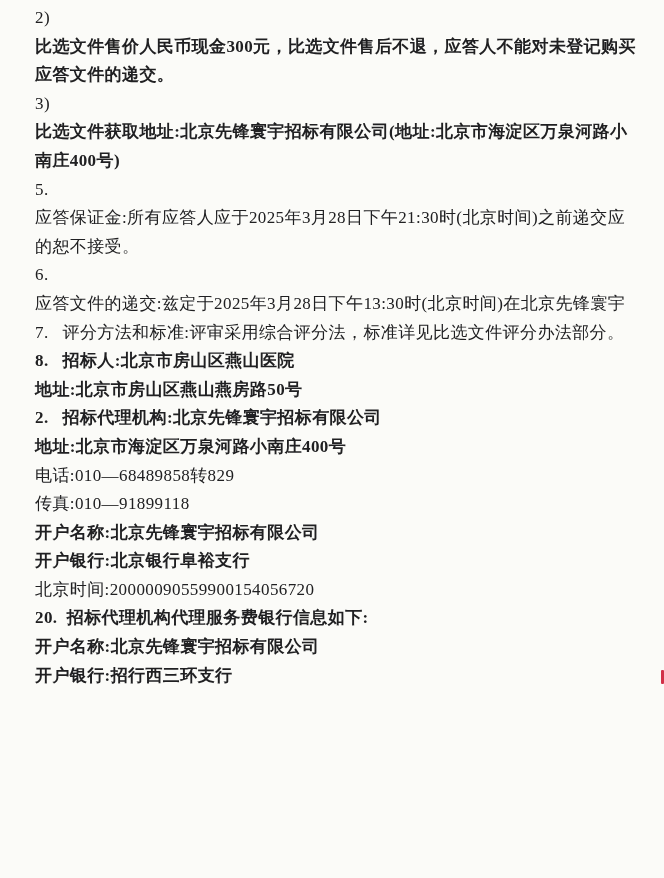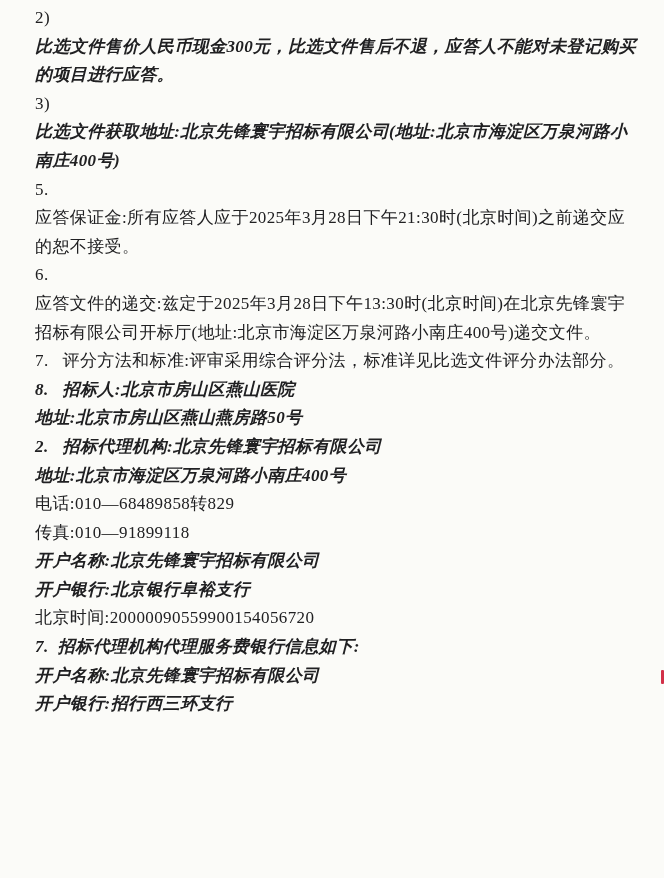--- a/index.html
+++ b/index.html
@@ -24,56 +24,55 @@
   }
   .line {
     height: 28.6px;
     line-height: 28.6px;
     font-size: 17px;
     color: #202022;
     white-space: pre;
     letter-spacing: 0.4px;
   }
   .seg { font-weight: 400; }
-  .seg.bold { font-weight: 700; font-style: italic; }
+  .seg.bold { font-weight: 700; }
   .red-mark {
     position: absolute;
     right: 0;
     top: 670px;
     width: 3px;
     height: 14px;
     border-radius: 1px;
     background: #d23048;
   }
 </style>
 </head>
 <body>
 
 <div class="page" style="background: rgb(251, 251, 248);">
   <div class="doc" style="color: rgb(32, 32, 34);">
       <div class="line"><span class="seg">2)</span></div>
       <div class="line"><span class="seg bold">比选文件售价人民币现金300元，比选文件售后不退，应答人不能对未登记购买</span></div>
-      <div class="line"><span class="seg bold">的项目进行应答。</span></div>
+      <div class="line"><span class="seg bold">应答文件的递交。</span></div>
       <div class="line"><span class="seg">3)</span></div>
       <div class="line"><span class="seg bold">比选文件获取地址:北京先锋寰宇招标有限公司(地址:北京市海淀区万泉河路小</span></div>
       <div class="line"><span class="seg bold">南庄400号)</span></div>
       <div class="line"><span class="seg">5.</span></div>
       <div class="line"><span class="seg">应答保证金:所有应答人应于2025年3月28日下午21:30时(北京时间)之前递交应</span></div>
       <div class="line"><span class="seg">的恕不接受。</span></div>
       <div class="line"><span class="seg">6.</span></div>
       <div class="line"><span class="seg">应答文件的递交:兹定于2025年3月28日下午13:30时(北京时间)在北京先锋寰宇</span></div>
-      <div class="line"><span class="seg">招标有限公司开标厅(地址:北京市海淀区万泉河路小南庄400号)递交文件。</span></div>
       <div class="line"><span class="seg">7.   评分方法和标准:评审采用综合评分法，标准详见比选文件评分办法部分。</span></div>
       <div class="line"><span class="seg bold">8.   招标人:北京市房山区燕山医院</span></div>
       <div class="line"><span class="seg bold">地址:北京市房山区燕山燕房路50号</span></div>
       <div class="line"><span class="seg bold">2.   招标代理机构:北京先锋寰宇招标有限公司</span></div>
       <div class="line"><span class="seg bold">地址:北京市海淀区万泉河路小南庄400号</span></div>
       <div class="line"><span class="seg">电话:010—68489858转829</span></div>
       <div class="line"><span class="seg">传真:010—91899118</span></div>
       <div class="line"><span class="seg bold">开户名称:北京先锋寰宇招标有限公司</span></div>
       <div class="line"><span class="seg bold">开户银行:北京银行阜裕支行</span></div>
       <div class="line"><span class="seg">北京时间:20000090559900154056720</span></div>
-      <div class="line"><span class="seg bold">7.  招标代理机构代理服务费银行信息如下:</span></div>
+      <div class="line"><span class="seg bold">20.  招标代理机构代理服务费银行信息如下:</span></div>
       <div class="line"><span class="seg bold">开户名称:北京先锋寰宇招标有限公司</span></div>
       <div class="line"><span class="seg bold">开户银行:招行西三环支行</span></div>
     </div>
   <div class="red-mark" style="background: rgb(210, 48, 72);"></div>
 </div>
 
 </body></html>

